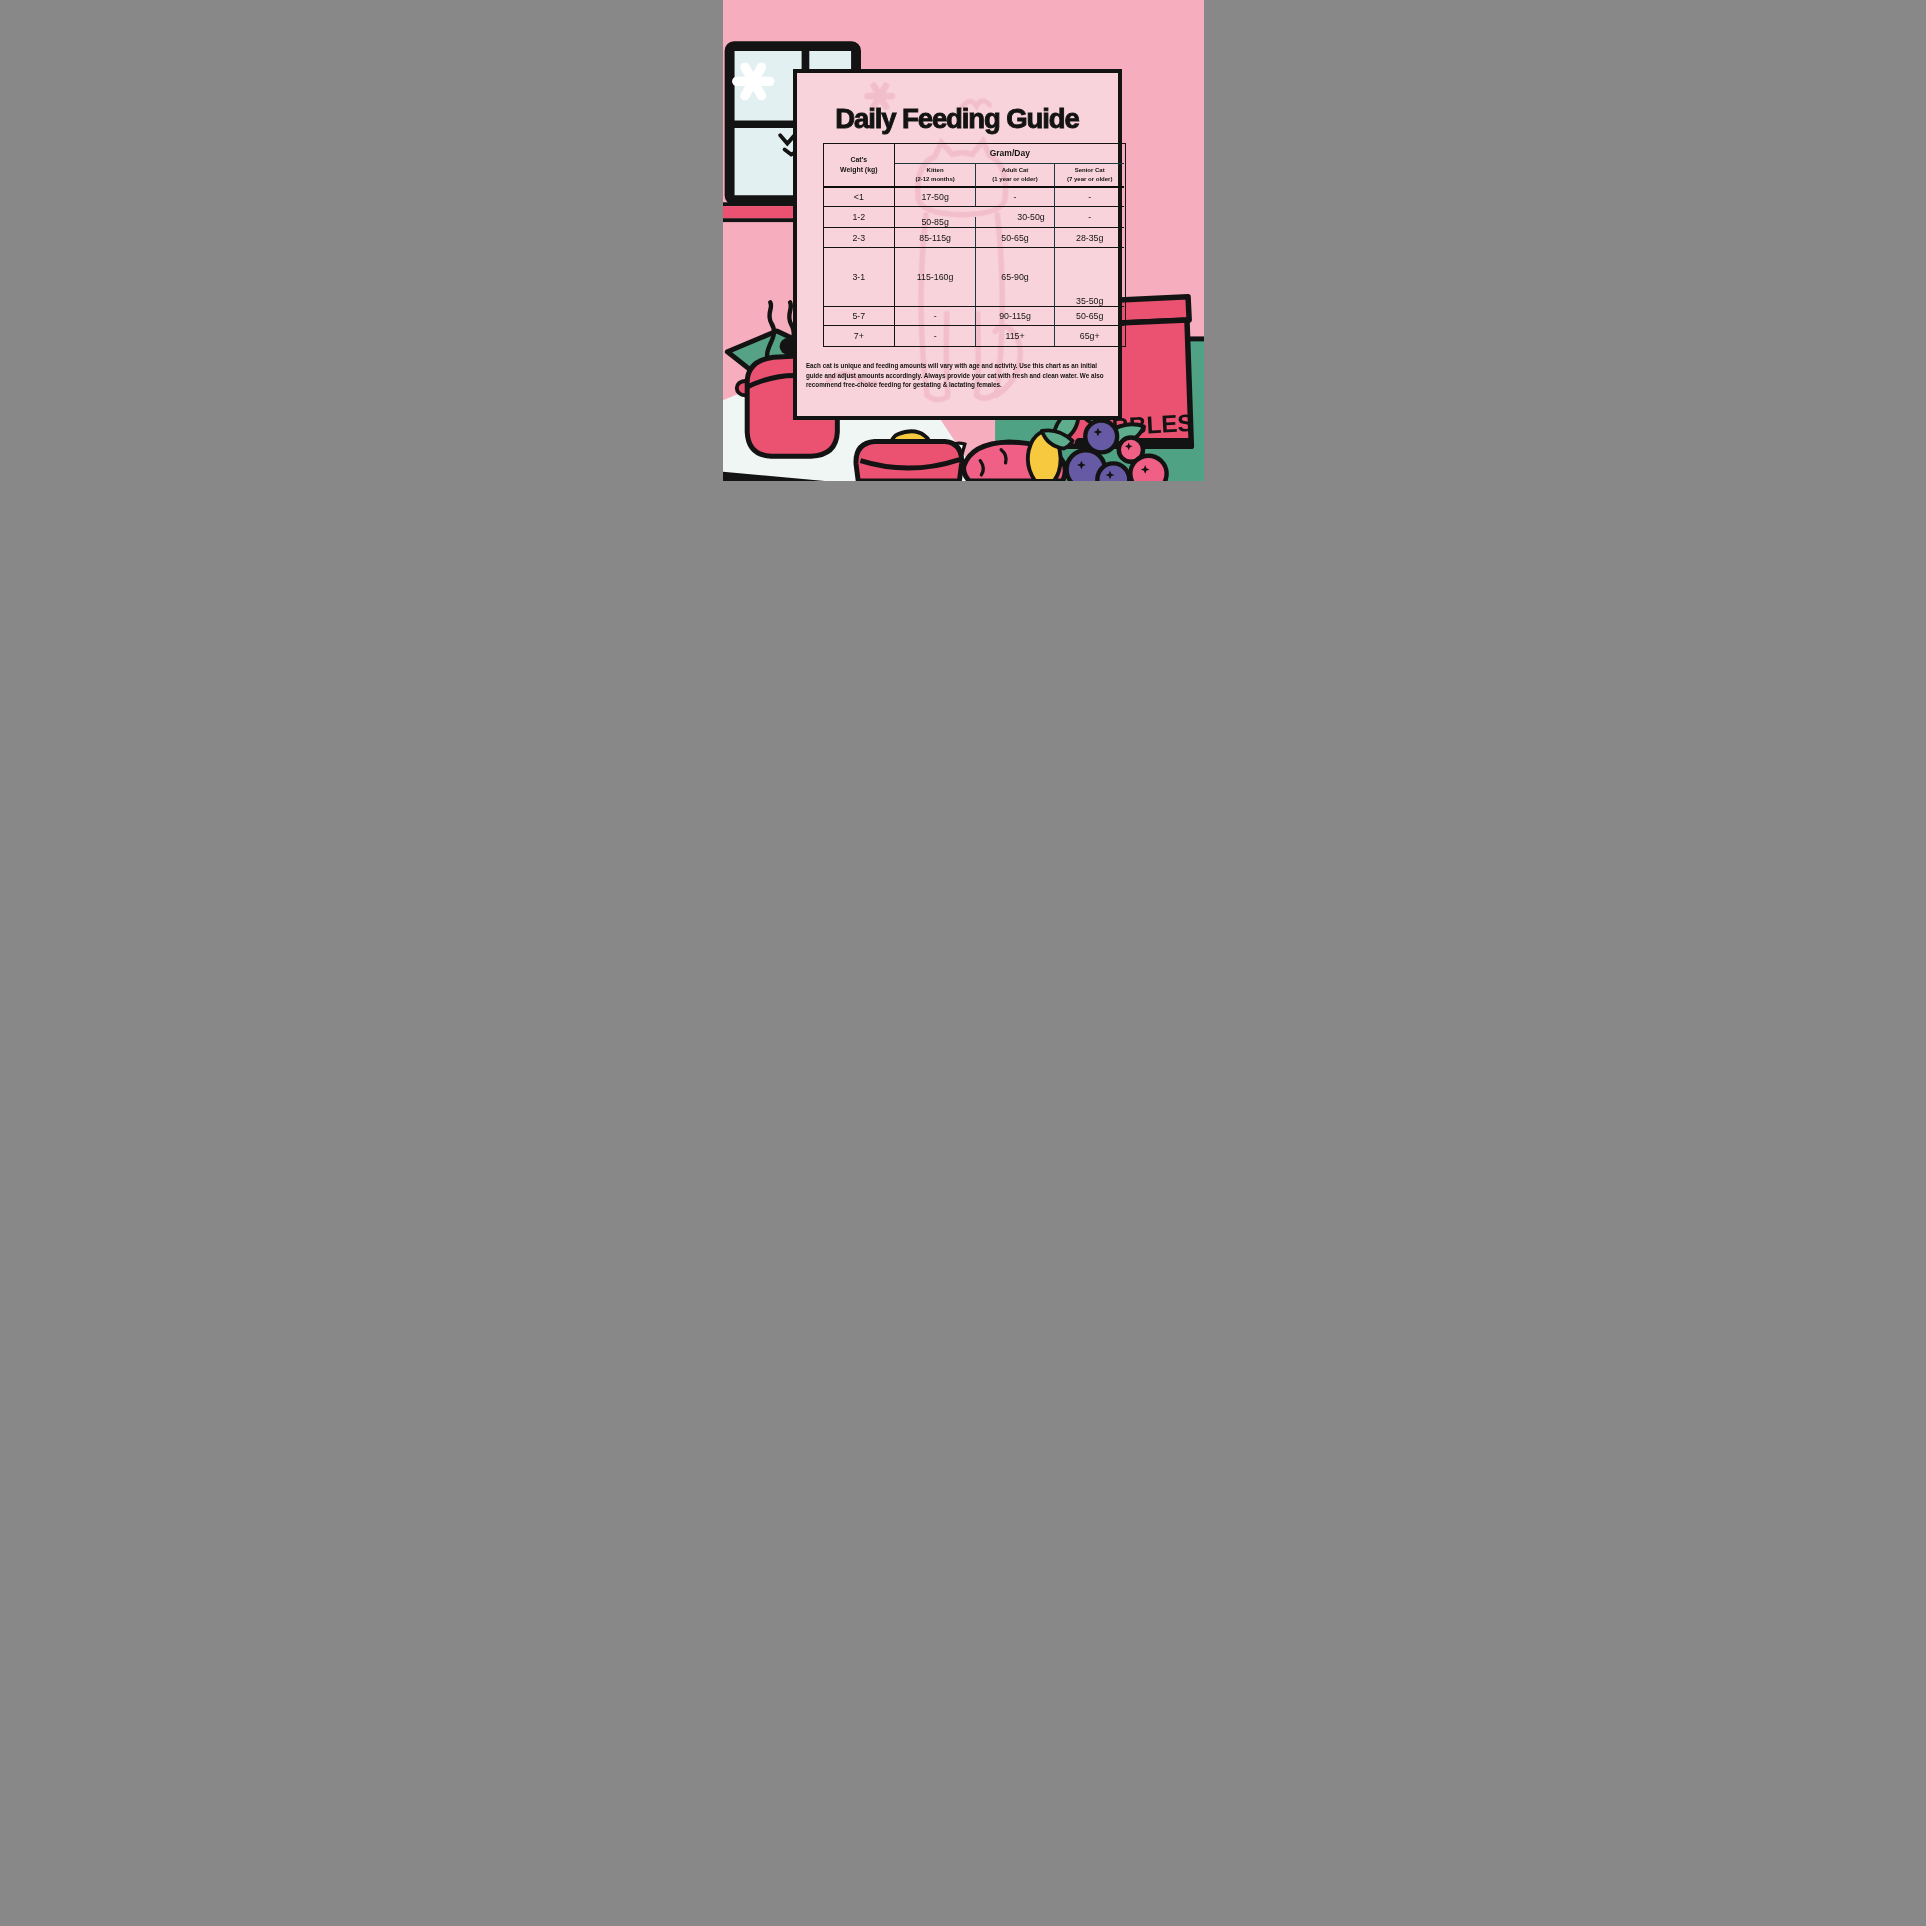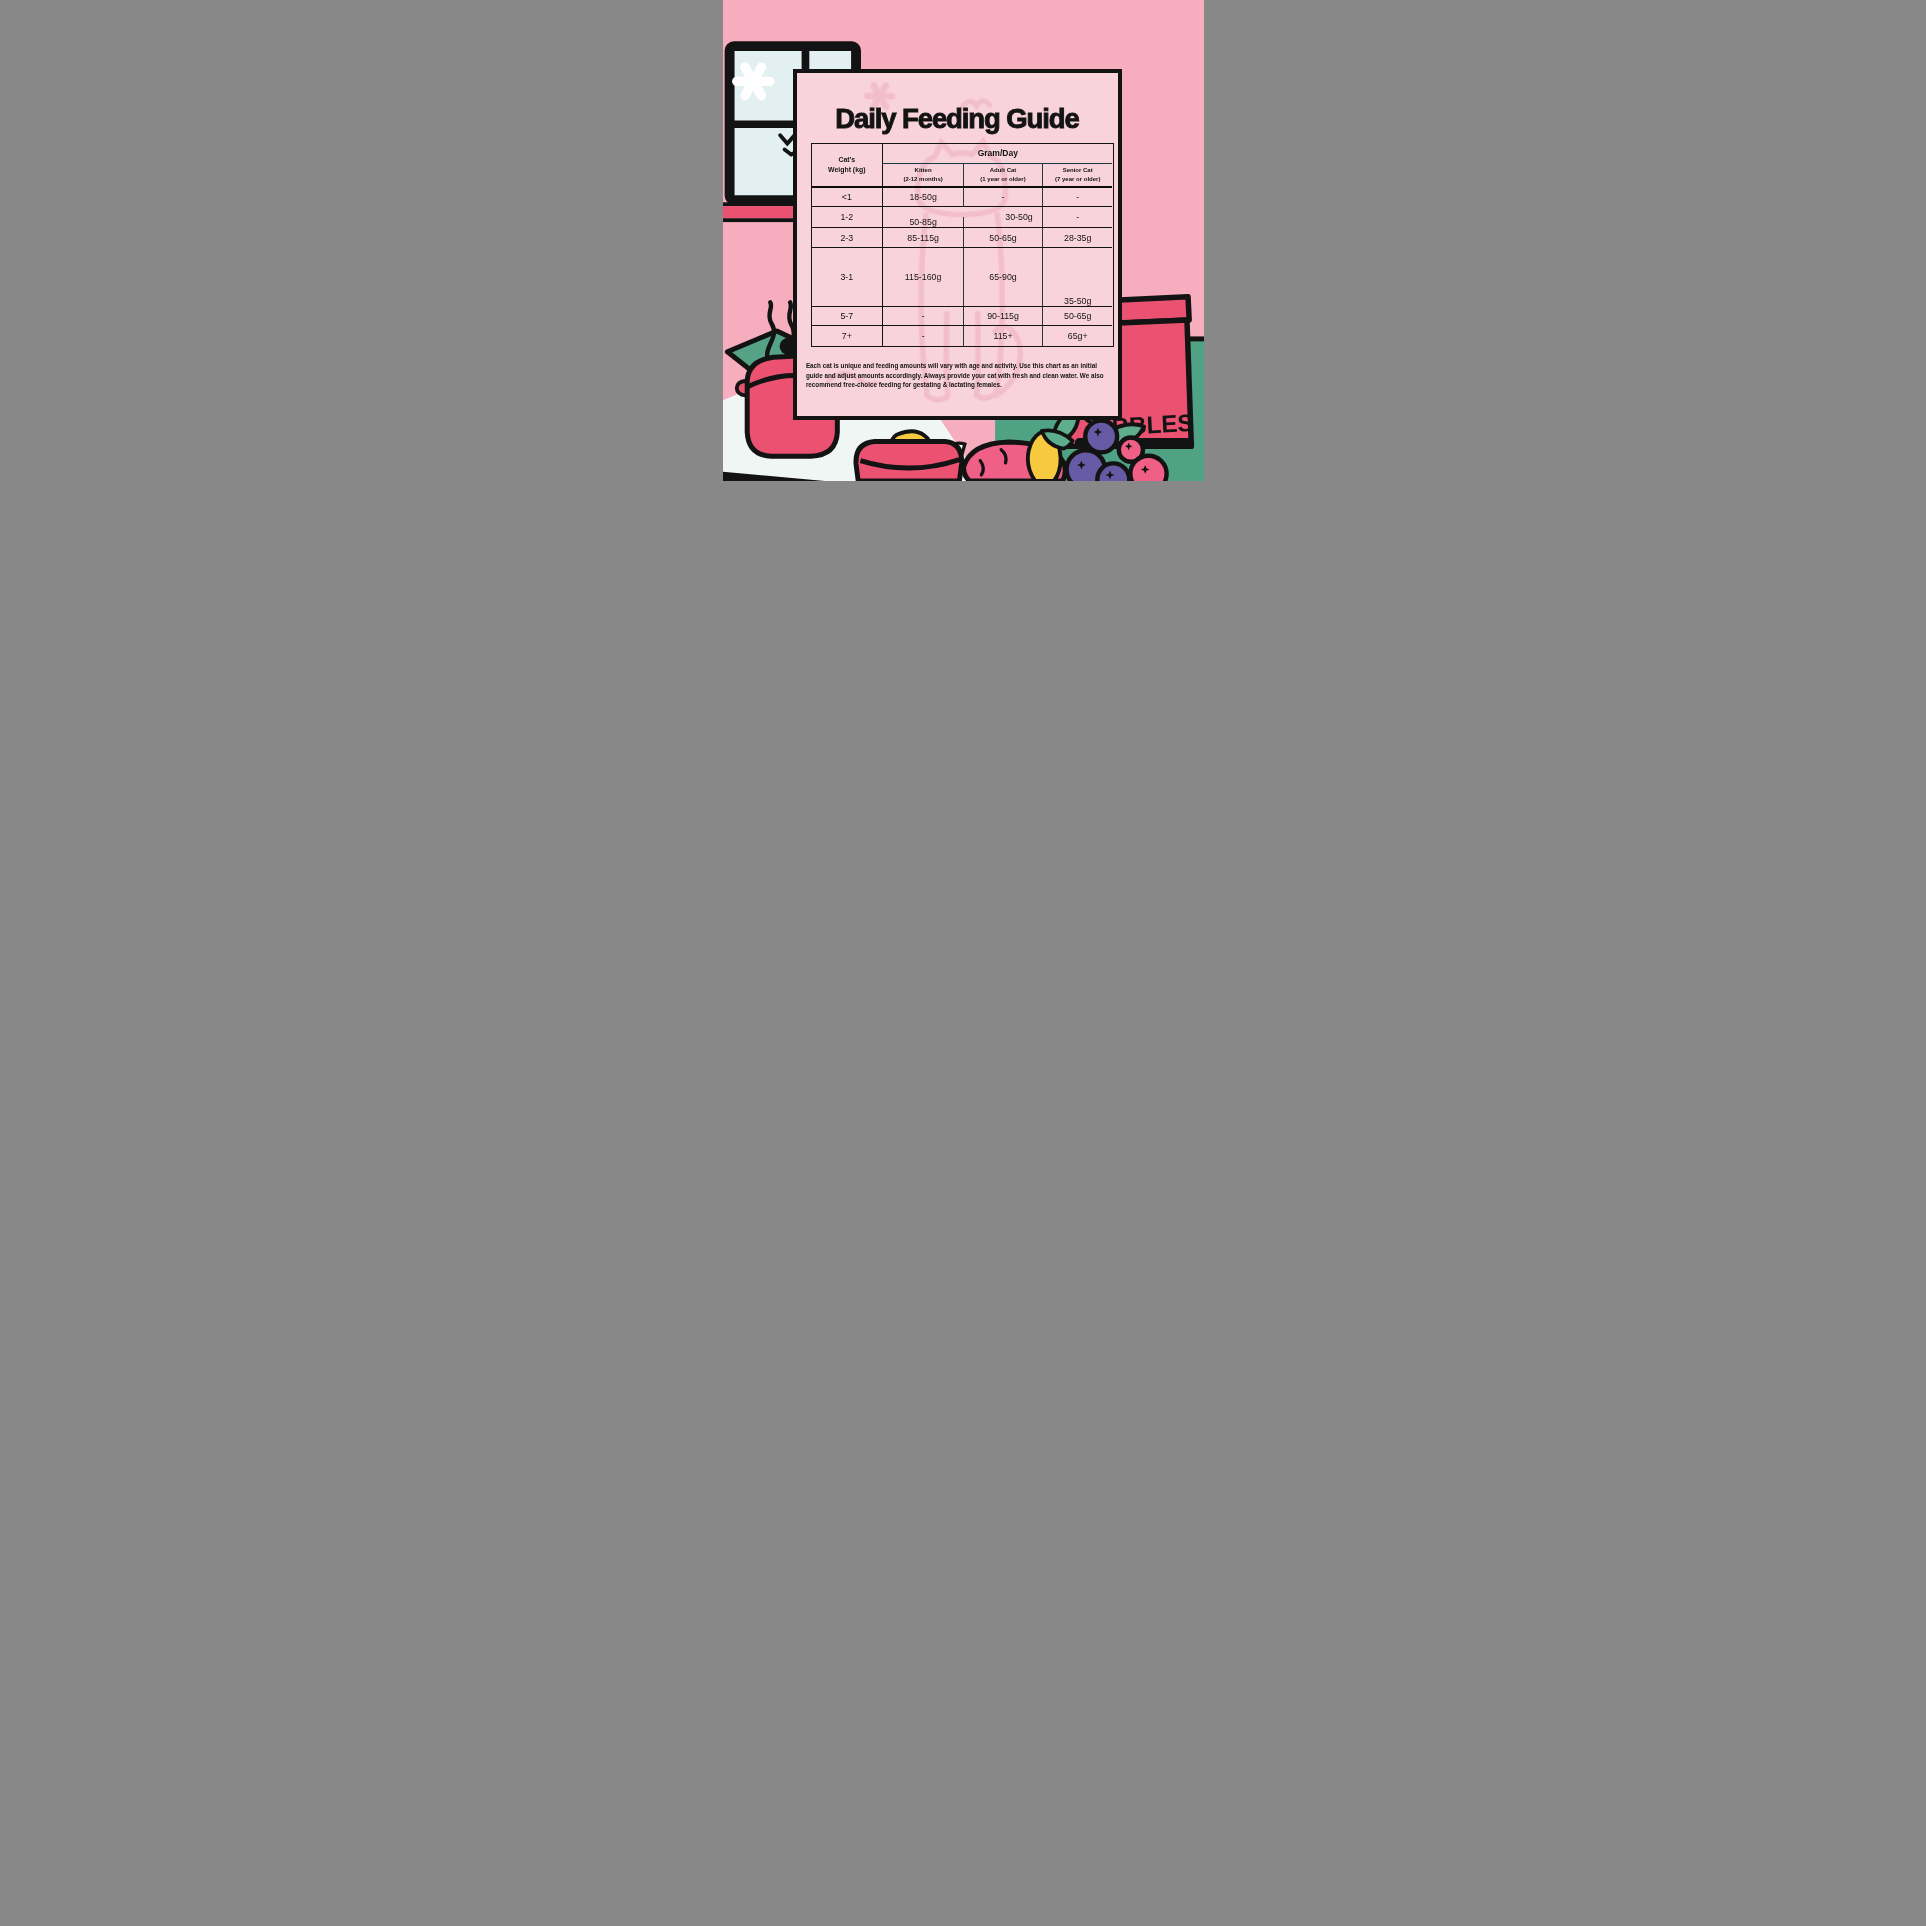--- a/index.html
+++ b/index.html
@@ -10,21 +10,21 @@
   html,body{margin:0;padding:0;background:#888;}
   .stage{position:relative;width:481px;height:481px;margin:0 auto;overflow:hidden;
          background:var(--wall);font-family:"Liberation Sans",sans-serif;}
   .scene{position:absolute;inset:0;z-index:0;}
   .card{position:absolute;left:70px;top:69px;width:321px;height:343px;
         border:4.4px solid var(--ink);background:var(--card);z-index:2;}
   .wmsvg{position:absolute;inset:0;width:100%;height:100%;pointer-events:none;}
   .title{position:absolute;top:30px;left:0;right:0;text-align:center;color:var(--ink);
          font-size:27.5px;font-weight:bold;letter-spacing:-1.1px;-webkit-text-stroke:0.9px var(--ink);
          white-space:nowrap;}
-  .tbl{position:absolute;left:14px;top:70px;width:303px;height:204px;box-sizing:border-box;
+  .tbl{position:absolute;left:26px;top:70px;width:303px;height:204px;box-sizing:border-box;
        border:1.7px solid var(--ink);display:grid;
        grid-template-columns:23.8% 26.9% 26.2% 23.1%;
        grid-template-rows:46fr 55fr 45fr 45fr 45fr 45fr 45fr 45fr;}
   .hc{display:flex;align-items:center;justify-content:center;text-align:center;color:var(--ink);}
   .h-weight{grid-area:1/1/3/2;border-right:1.7px solid var(--ink);border-bottom:2.8px solid #0d0d0d;
             font-weight:bold;font-size:6.9px;line-height:1.45;}
   .h-weight span{display:block;max-width:40px;}
   .h-gram{grid-area:1/2/2/5;border-bottom:1.7px solid var(--gridteal);font-weight:bold;font-size:8.5px;}
   .h-sub{grid-row:2;border-bottom:2.8px solid #0d0d0d;font-weight:bold;font-size:6px;line-height:1.5;}
   .h-s1{grid-column:2;border-right:1.7px solid var(--gridteal);}
@@ -174,21 +174,21 @@
       <div class="hc h-sub h-s2">
         <span><span>Adult Cat</span><br>
         <span>(1 year or older)</span></span>
       </div>
       <div class="hc h-sub h-s3">
         <span><span>Senior Cat</span><br>
         <span>(7 year or older)</span></span>
       </div>
 
     <div class="cell d0 hb" style="grid-area: 3 / 1;">&lt;1</div>
-        <div class="cell d1 hb" style="grid-area: 3 / 2;">18-50g</div>
+        <div class="cell d1 hb" style="grid-area: 3 / 2;">17-50g</div>
         <div class="cell d2 hb" style="grid-area: 3 / 3;">-</div>
         <div class="cell d3 hb" style="grid-area: 3 / 4;">-</div>
         <div class="cell d0 hb" style="grid-area: 4 / 1;">1-2</div>
         <div class="cell d1 hb" style="grid-area: 4 / 2; margin-top: 10px;">50-85g</div>
         <div class="cell d2 hb" style="grid-area: 4 / 3; padding-left: 32px;">30-50g</div>
         <div class="cell d3 hb" style="grid-area: 4 / 4;">-</div>
         <div class="cell d0 hb" style="grid-area: 5 / 1;">2-3</div>
         <div class="cell d1 hb" style="grid-area: 5 / 2;">85-115g</div>
         <div class="cell d2 hb" style="grid-area: 5 / 3;">50-65g</div>
         <div class="cell d3 hb" style="grid-area: 5 / 4;">28-35g</div>

